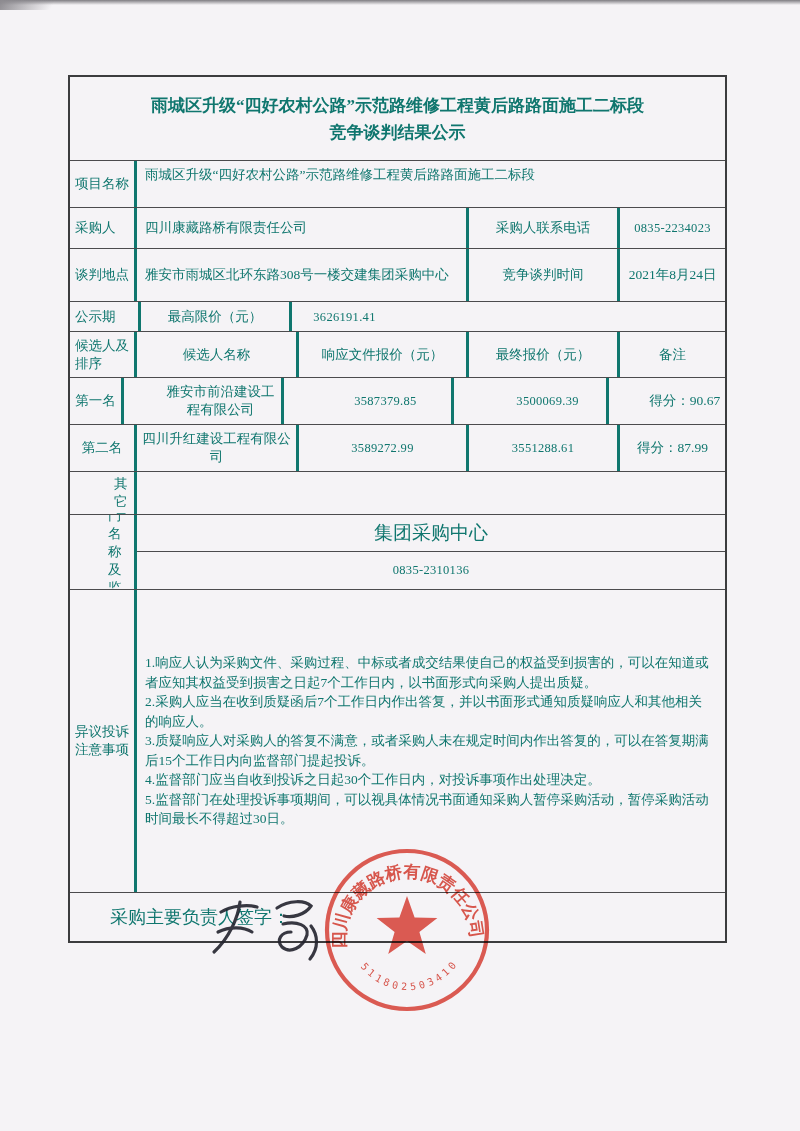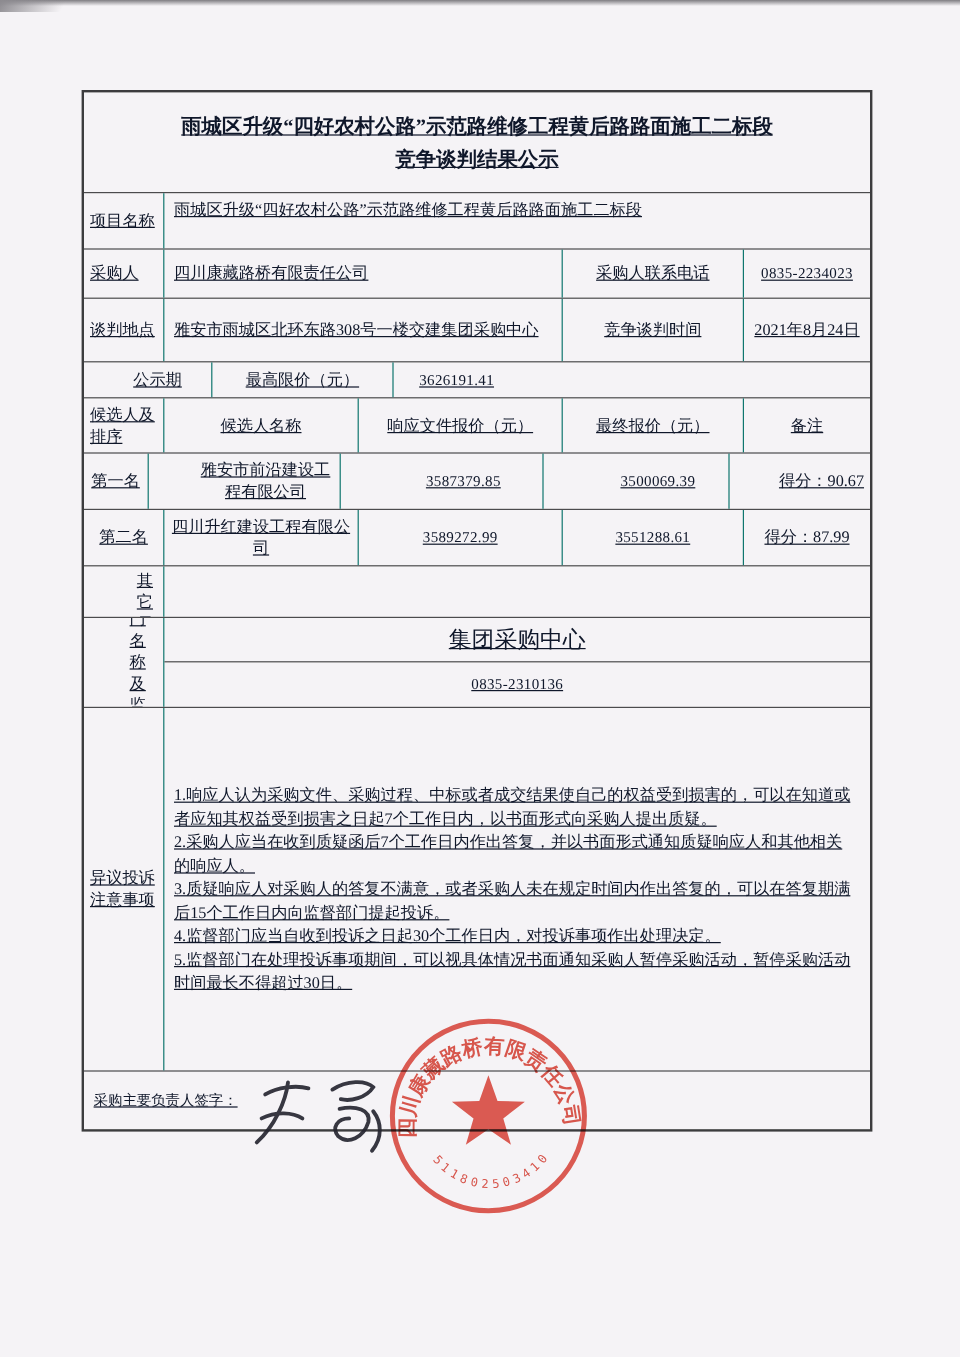--- a/index.html
+++ b/index.html
@@ -16,46 +16,45 @@
     position:absolute;left:0;top:0;width:800px;height:5px;
     background:linear-gradient(180deg,#7f7d82 0%,rgba(245,243,246,0) 100%);
   }
   .scan-corner{
     position:absolute;left:0;top:0;width:64px;height:10px;
     background:linear-gradient(120deg,#8d8b90 0%,rgba(245,243,246,0) 80%);
   }
   .tbl{
     position:absolute;left:68px;top:75px;width:659px;height:868px;
     border:2px solid #3c3c3e;box-sizing:border-box;
-    color:#0f172a;
-    text-decoration:underline;
+    color:#0f766e;
   }
   .row{display:flex;box-sizing:border-box;border-bottom:1px solid #4b4b4d;}
   .row.last{border-bottom:none;}
   .cell{
-    box-sizing:border-box;border-right:1px solid #0f766e;
+    box-sizing:border-box;border-right:3px solid #0f766e;
     display:flex;align-items:center;overflow:hidden;
   }
   .cell.end{border-right:none;}
   .cell.center{justify-content:center;text-align:center;}
   .label-cell{padding:2px 5px;font-size:13.5px;line-height:18px;}
   .value-cell{padding:2px 8px;font-size:13.5px;line-height:18px;}
   .num{font-size:12.5px;letter-spacing:.3px;}
   .title-row{
     align-items:center;justify-content:center;text-align:center;
     font-size:17px;font-weight:bold;line-height:27px;padding:0 24px;
     flex-direction:column;display:flex;
   }
   .obj-text{
     display:block;font-size:13.5px;line-height:19.5px;
     padding:0 10px 0 8px;
   }
   .obj-wrap{flex-direction:row;}
   .obj-value{display:flex;align-items:center;}
-  .sig-row{font-size:12px;}
+  .sig-row{font-size:18px;padding-left:32px;}
   .sig-label{padding-left:8px;}
   .stamp-svg{position:absolute;left:318px;top:840px;mix-blend-mode:multiply;}
   .sign-svg{position:absolute;left:205px;top:882px;}
 </style>
 </head>
 <body>
 
 <div class="page">
   <div class="scan-top"></div>
   <div class="scan-corner"></div>
@@ -80,21 +79,21 @@
     </div>
 
     <div class="row" style="height:53px;">
       <div class="cell label-cell" style="width:67px;">谈判地点</div>
       <div class="cell value-cell" style="width:332px;">雅安市雨城区北环东路308号一楼交建集团采购中心</div>
       <div class="cell label-cell center" style="width:151px;">竞争谈判时间</div>
       <div class="cell value-cell center end" style="width:105px;padding:2px 3px;">2021年8月24日</div>
     </div>
 
     <div class="row" style="height:30px;">
-      <div class="cell label-cell" style="width:71px;margin-left:36px;">公示期</div>
+      <div class="cell label-cell" style="width:71px;">公示期</div>
       <div class="cell label-cell center" style="width:151px;">最高限价（元）</div>
       <div class="cell value-cell center end num" style="width:105px;">3626191.41</div>
     </div>
 
     <div class="row" style="height:46px;">
       <div class="cell label-cell" style="width:67px;">候选人及排序</div>
       <div class="cell label-cell center" style="width:162px;">候选人名称</div>
       <div class="cell label-cell center" style="width:170px;">响应文件报价（元）</div>
       <div class="cell label-cell center" style="width:151px;">最终报价（元）</div>
       <div class="cell label-cell center end" style="width:105px;">备注</div>

